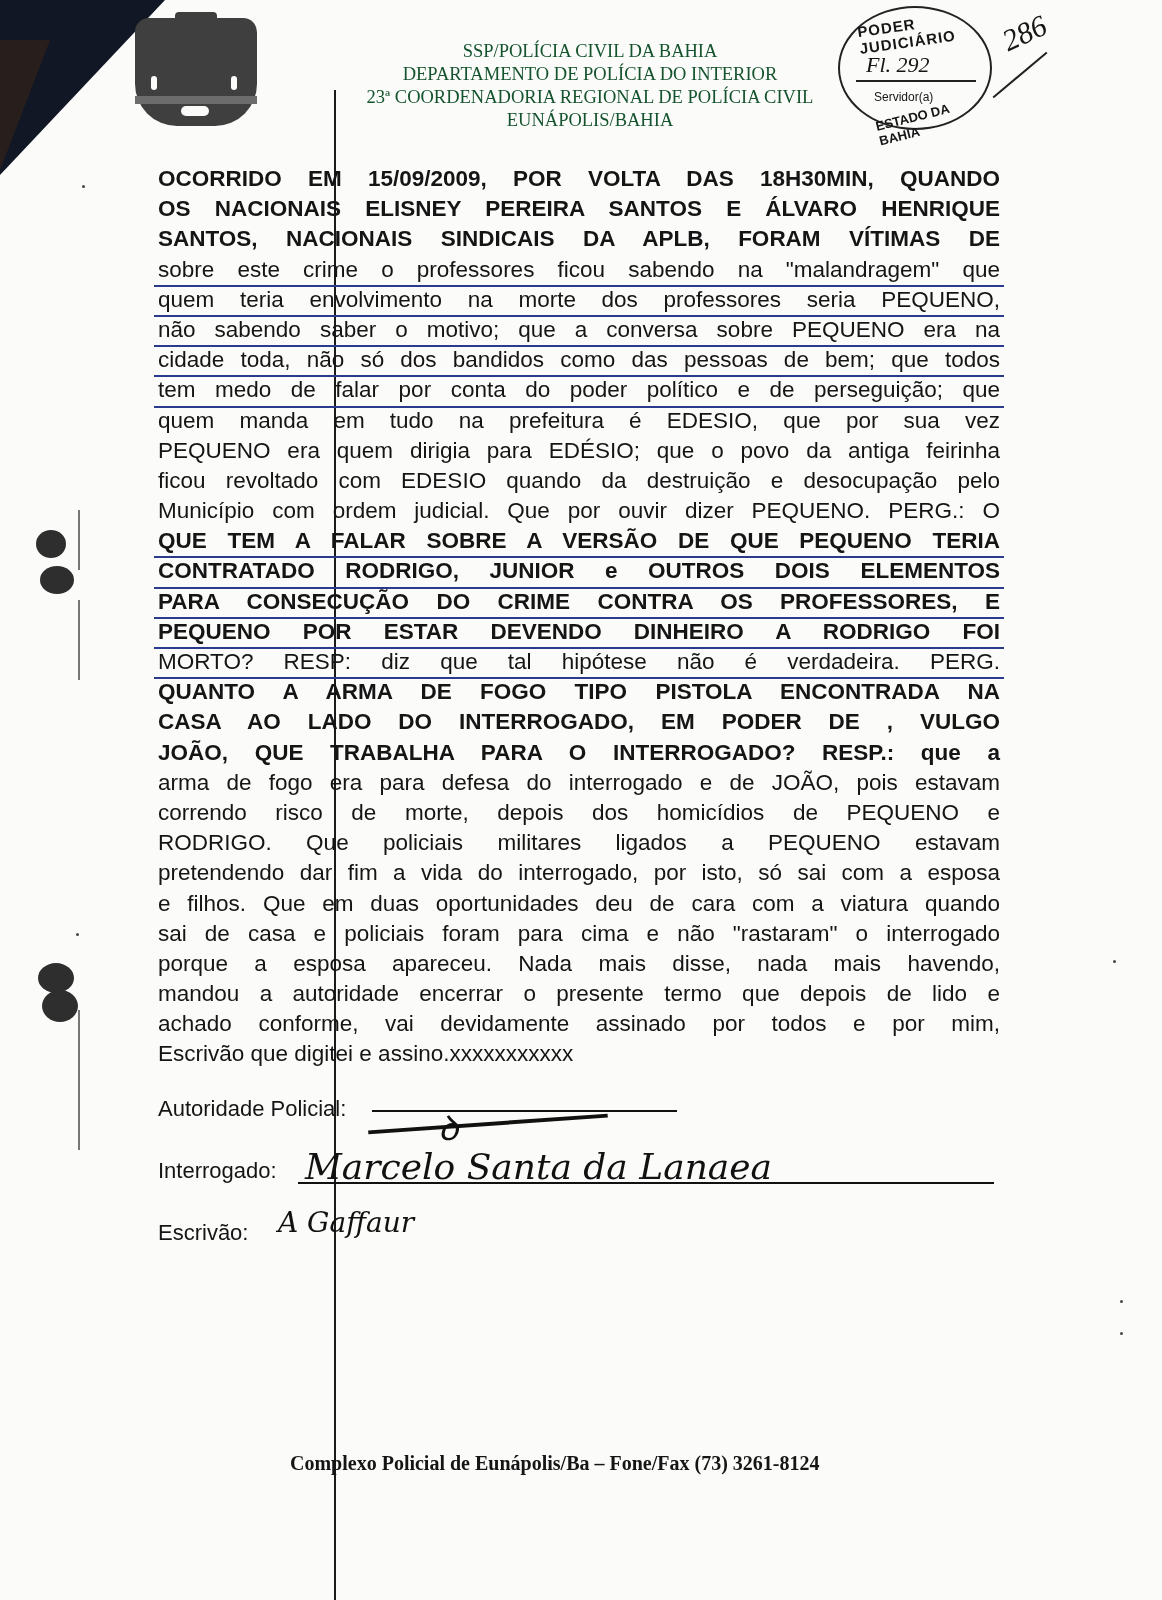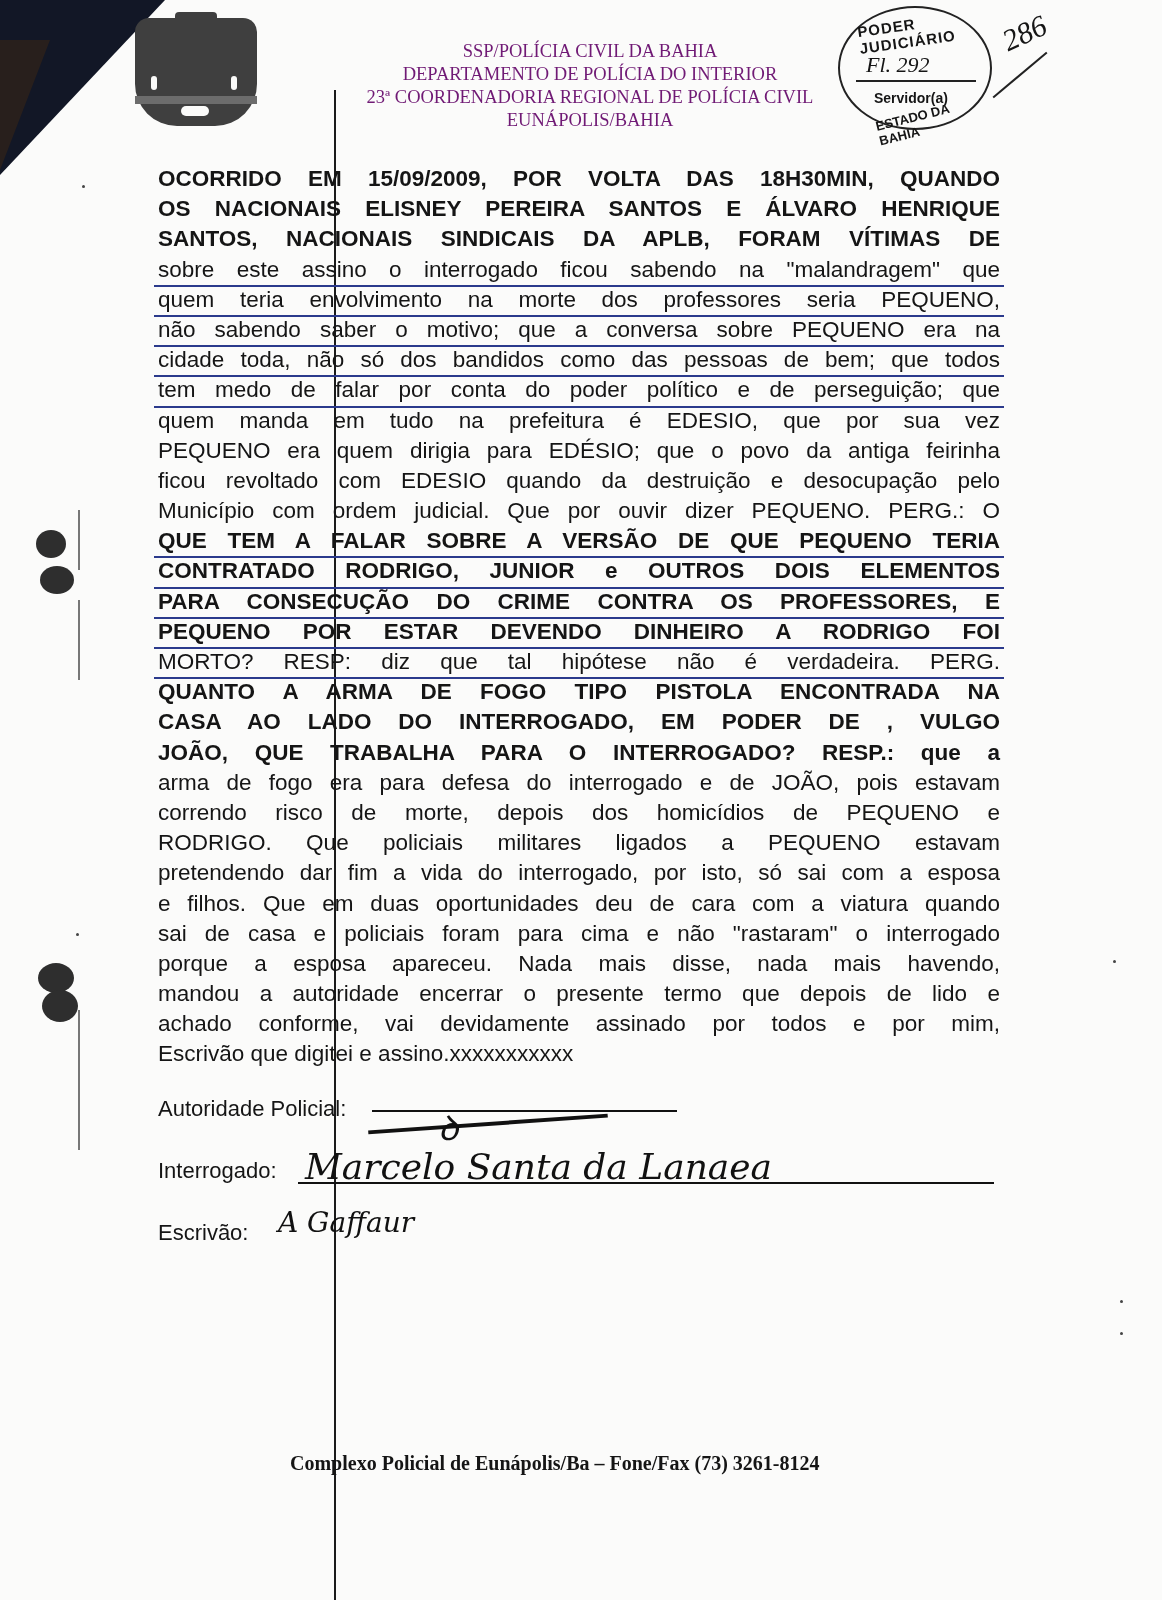--- a/index.html
+++ b/index.html
@@ -37,34 +37,34 @@
     position: absolute; left: 46px; top: 88px; width: 28px; height: 10px; background: #fbfbfa; border-radius: 6px;
   }
   .punch-hole {
     position: absolute; width: 30px; height: 28px; background: #2e2e2e; border-radius: 50%;
   }
   .binder-line {
     position: absolute; left: 78px; width: 2px; background: #777;
   }
   .header {
     position: absolute; left: 290px; top: 40px; width: 600px; text-align: center;
-    font-family: "Liberation Serif", serif; font-size: 18.5px; line-height: 23px; color: #701a75;
+    font-family: "Liberation Serif", serif; font-size: 18.5px; line-height: 23px; color: #14532d;
   }
   .stamp {
     position: absolute; left: 838px; top: 6px; width: 150px; height: 120px;
     border: 2.5px solid #222; border-radius: 50%;
   }
   .stamp .arc-top {
     position: absolute; left: 18px; top: 6px; font-size: 15px; font-weight: bold; transform: rotate(-8deg); letter-spacing: 1px;
   }
   .stamp .fl {
     position: absolute; left: 26px; top: 44px; font-size: 22px; font-family: "Liberation Serif", serif; font-style: italic;
   }
   .stamp .srv {
-    position: absolute; left: 34px; top: 82px; font-size: 14px; font-weight: bold;
+    position: absolute; left: 34px; top: 82px; font-size: 12px; font-weight: normal;
   }
   .stamp .arc-bot {
     position: absolute; left: 36px; top: 97px; font-size: 13px; font-weight: bold; transform: rotate(-14deg);
   }
   .stamp .hline { position: absolute; left: 16px; right: 14px; height: 2px; background: #222; }
   .page-no {
     position: absolute; left: 1002px; top: 16px; font-size: 30px; font-family: "Liberation Serif", serif; font-style: italic;
     transform: rotate(-25deg);
   }
   .page-no-stroke {
@@ -138,21 +138,21 @@
 </div>
 <div class="page-no">286</div>
 <div class="page-no-stroke"></div>
 
 <div class="margin-rule"></div>
 
 <div class="body-text">
   <div class="line bold">OCORRIDO EM 15/09/2009, POR VOLTA DAS 18H30MIN, QUANDO</div>
   <div class="line bold">OS NACIONAIS ELISNEY PEREIRA SANTOS E ÁLVARO HENRIQUE</div>
   <div class="line bold">SANTOS, NACIONAIS SINDICAIS DA APLB, FORAM VÍTIMAS DE</div>
-  <div class="line ul">sobre este assino o interrogado ficou sabendo na "malandragem" que</div>
+  <div class="line ul">sobre este crime o professores ficou sabendo na "malandragem" que</div>
   <div class="line ul">quem teria envolvimento na morte dos professores seria PEQUENO,</div>
   <div class="line ul">não sabendo saber o motivo; que a conversa sobre PEQUENO era na</div>
   <div class="line ul">cidade toda, não só dos bandidos como das pessoas de bem; que todos</div>
   <div class="line ul">tem medo de falar por conta do poder político e de perseguição; que</div>
   <div class="line">quem manda em tudo na prefeitura é EDESIO, que por sua vez</div>
   <div class="line">PEQUENO era quem dirigia para EDÉSIO; que o povo da antiga feirinha</div>
   <div class="line">ficou revoltado com EDESIO quando da destruição e desocupação pelo</div>
   <div class="line">Município com ordem judicial. Que por ouvir dizer PEQUENO. PERG.: O</div>
   <div class="line bold ul">QUE TEM A FALAR SOBRE A VERSÃO DE QUE PEQUENO TERIA</div>
   <div class="line bold ul">CONTRATADO RODRIGO, JUNIOR e OUTROS DOIS ELEMENTOS</div>

